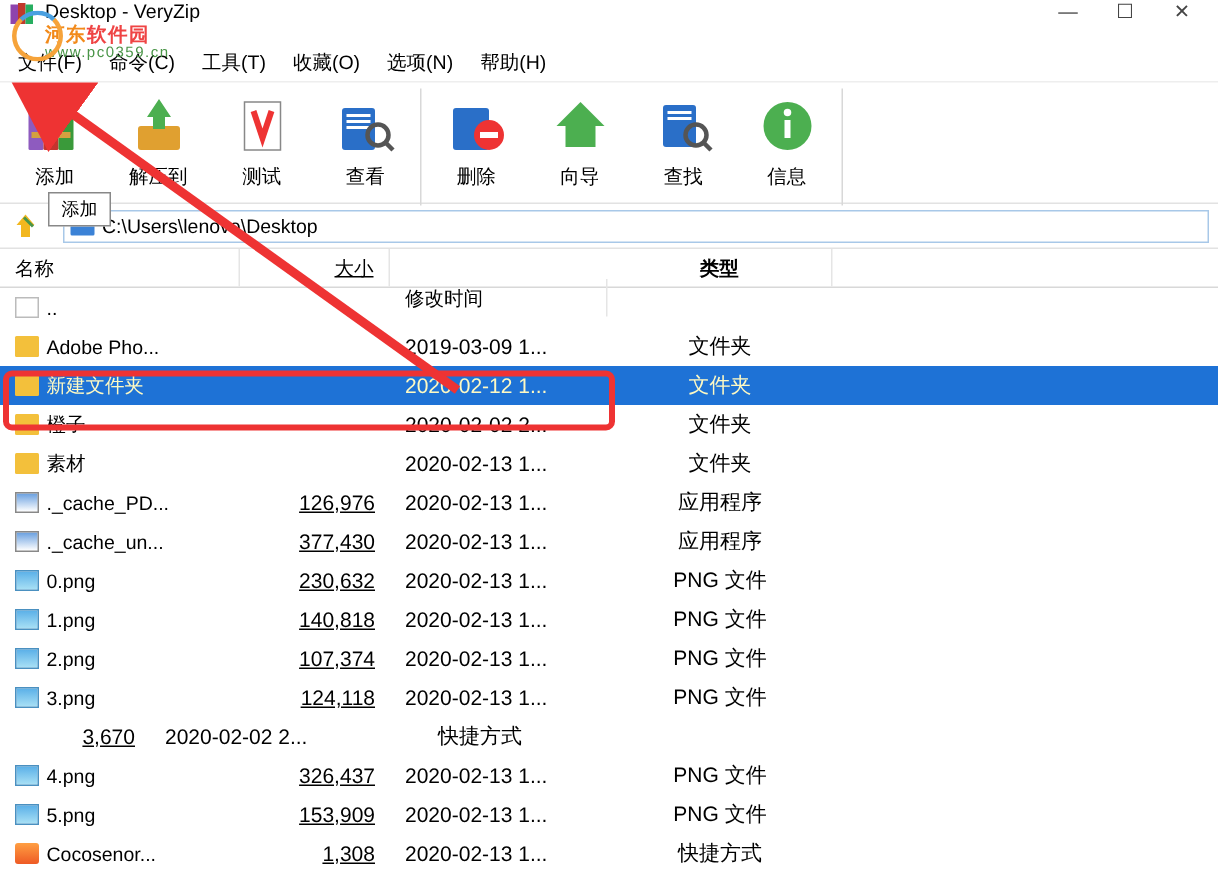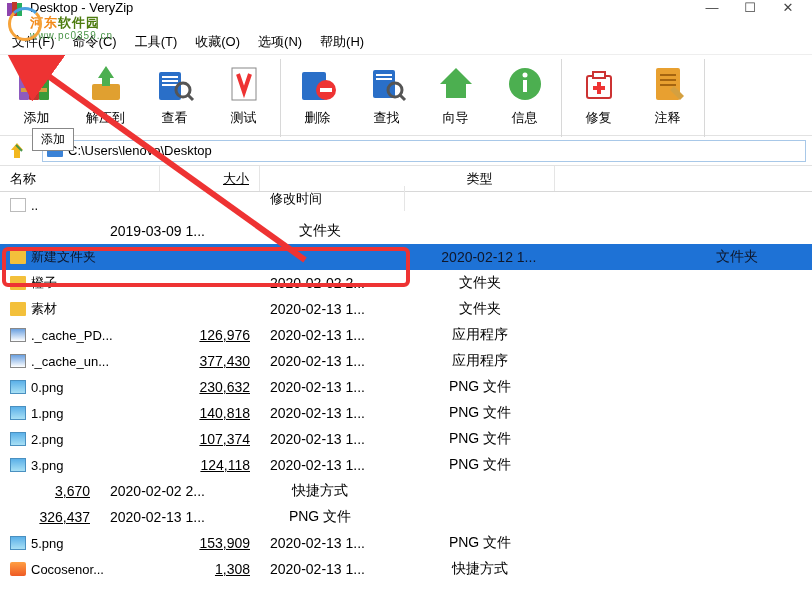--- a/index.html
+++ b/index.html
@@ -26,42 +26,42 @@
 .addressbar .navicon { width: 28px; height: 22px; display: flex; align-items: center; justify-content: center; border: 1px solid transparent; }
 .addressbar .pathbox { flex: 1; height: 22px; border: 1px solid #a8c8e8; display: flex; align-items: center; padding: 0 4px; gap: 5px; }
 .addressbar .pathbox .picon { width: 16px; height: 12px; background: #3b82d6; border-radius: 1px; }
 .addressbar .pathbox span { font-size: 13px; }
 
 .list-header { height: 26px; display: flex; align-items: center; border-bottom: 1px solid #d8d8d8; background: #fff; }
 .list-header > div { padding: 0 10px; font-size: 13px; color: #000; border-right: 1px solid #e5e5e5; height: 100%; display: flex; align-items: center; }
 .col-name { width: 160px; }
 .col-size { width: 100px; text-align: right; justify-content: flex-end; text-decoration: underline; }
 .col-date { width: 145px; margin-top: 40px; }
-.col-type { width: 150px; text-align: right; justify-content: center; }
+.col-type { width: 150px; text-align: right; justify-content: center; font-weight: bold; }
 
 .filelist { overflow: hidden; }
 .row { height: 26px; display: flex; align-items: center; }
-.row.selected { background: #1e72d6; color: #0f172a; justify-content: space-between; }
+.row.selected { background: #1e72d6; color: #fef9c3; }
 .row > div { padding: 0 10px; font-size: 14px; white-space: nowrap; overflow: hidden; text-overflow: ellipsis; }
 .row .cname { width: 160px; display: flex; align-items: center; gap: 5px; }
 .row .csize { width: 100px; text-align: right; text-decoration: underline; }
 .row .cdate { width: 145px; }
 .row .ctype { width: 150px; text-align: center; }
 .row .ficon { width: 16px; height: 14px; flex-shrink: 0; }
 
 .ic-folder { background: #f3c03b; border-radius: 1px; }
 .ic-exe { background: linear-gradient(#6aa0e0,#fff); border: 1px solid #888; }
 .ic-png { background: linear-gradient(#5bb0e8,#a8e0f5); border: 1px solid #4a90c0; }
 .ic-chrome { background: conic-gradient(#e74c3c 0 120deg,#2ecc71 120deg 240deg,#f1c40f 240deg 360deg); border-radius: 50%; }
 .ic-cs { background: linear-gradient(#ff9f43,#ee5a24); border-radius: 2px; }
 .ic-updir { background: #fff; border: 1px solid #bbb; }
 
 .watermark { position: absolute; left: 30px; top: 3px; pointer-events: none; z-index: 40; }
 .watermark .wm-main { font-size: 26px; font-weight: bold; color: #f28a1a; letter-spacing: 1px; }
-.watermark .wm-main .blue { color: #4d7c0f; }
+.watermark .wm-main .blue { color: #ef4444; }
 .watermark .wm-sub { font-size: 10px; color: #4a9548; margin-top: -4px; letter-spacing: 1px; }
 .watermark .wm-circ { position: absolute; left: -22px; top: 4px; width: 34px; height: 34px; border: 3px solid #f6a33a; border-top-color: #4aa0e0; border-radius: 50%; }
 
 .arrow-svg { position: absolute; left: 5px; top: 55px; z-index: 45; pointer-events: none; }
 .highlight-box { position: absolute; left: 2px; top: 247px; width: 408px; height: 40px; border: 4px solid #e33; border-radius: 6px; z-index: 30; pointer-events: none; }
 </style>
 </head>
 <body>
 
 <div class="titlebar">
@@ -113,105 +113,80 @@
           <svg viewBox="0 0 44 44">
             <rect x="8" y="22" width="28" height="16" fill="#e0a030" rx="2"></rect>
             <path d="M22 4 L30 16 L26 16 L26 24 L18 24 L18 16 L14 16 Z" fill="#4caf50"></path>
           </svg>
         </div>
       <div class="tlabel">解压到</div>
     </div>
     <div class="tool-btn">
       <div class="ticon">
           <svg viewBox="0 0 44 44">
+            <rect x="10" y="6" width="24" height="32" fill="#fff" stroke="#888"></rect>
+            <path d="M16 12 L22 30 L28 12" stroke="#e33" stroke-width="4" fill="none"></path>
+          </svg>
+        </div>
+      <div class="tlabel">测试</div>
+    </div>
+    <div class="tool-btn">
+      <div class="ticon">
+          <svg viewBox="0 0 44 44">
             <rect x="6" y="10" width="22" height="28" fill="#2a6fc8" rx="2"></rect>
             <rect x="9" y="14" width="16" height="2" fill="#fff"></rect>
             <rect x="9" y="18" width="16" height="2" fill="#fff"></rect>
             <rect x="9" y="22" width="16" height="2" fill="#fff"></rect>
             <circle cx="30" cy="28" r="7" fill="none" stroke="#555" stroke-width="3"></circle>
             <line x1="35" y1="33" x2="40" y2="38" stroke="#555" stroke-width="3"></line>
           </svg>
         </div>
       <div class="tlabel">查看</div>
     </div>
-    <div class="tool-btn">
-      <div class="ticon">
-          <svg viewBox="0 0 44 44">
-            <rect x="10" y="6" width="24" height="32" fill="#fff" stroke="#888"></rect>
-            <path d="M16 12 L22 30 L28 12" stroke="#e33" stroke-width="4" fill="none"></path>
-          </svg>
-        </div>
-      <div class="tlabel">测试</div>
-    </div>
   </div>
   <div class="tool-group">
     <div class="tool-btn">
       <div class="ticon">
           <svg viewBox="0 0 44 44">
             <rect x="6" y="10" width="24" height="28" fill="#2a6fc8" rx="2"></rect>
             <circle cx="30" cy="28" r="10" fill="#e33"></circle>
             <rect x="24" y="26" width="12" height="4" fill="#fff"></rect>
           </svg>
         </div>
       <div class="tlabel">删除</div>
+    </div>
+    <div class="tool-btn">
+      <div class="ticon">
+          <svg viewBox="0 0 44 44">
+            <path d="M22 6 L38 22 L32 22 L32 36 L12 36 L12 22 L6 22 Z" fill="#4caf50"></path>
+          </svg>
+        </div>
+      <div class="tlabel">向导</div>
     </div>
     <div class="tool-btn">
       <div class="ticon">
           <svg viewBox="0 0 44 44">
             <rect x="8" y="8" width="22" height="28" fill="#2a6fc8" rx="2"></rect>
             <rect x="11" y="12" width="16" height="2" fill="#fff"></rect>
             <rect x="11" y="16" width="16" height="2" fill="#fff"></rect>
             <circle cx="30" cy="28" r="7" fill="none" stroke="#555" stroke-width="3"></circle>
             <line x1="35" y1="33" x2="40" y2="38" stroke="#555" stroke-width="3"></line>
           </svg>
         </div>
       <div class="tlabel">查找</div>
     </div>
     <div class="tool-btn">
       <div class="ticon">
           <svg viewBox="0 0 44 44">
-            <path d="M22 6 L38 22 L32 22 L32 36 L12 36 L12 22 L6 22 Z" fill="#4caf50"></path>
-          </svg>
-        </div>
-      <div class="tlabel">向导</div>
-    </div>
-    <div class="tool-btn">
-      <div class="ticon">
-          <svg viewBox="0 0 44 44">
             <circle cx="22" cy="22" r="16" fill="#4caf50"></circle>
             <rect x="20" y="18" width="4" height="12" fill="#fff"></rect>
             <circle cx="22" cy="13" r="2.5" fill="#fff"></circle>
           </svg>
         </div>
       <div class="tlabel">信息</div>
-    </div>
-  </div>
-  <div class="tool-group">
-    <div class="tool-btn">
-      <div class="ticon">
-          <svg viewBox="0 0 44 44">
-            <rect x="10" y="14" width="24" height="22" fill="#fff" stroke="#c33" stroke-width="2" rx="2"></rect>
-            <rect x="16" y="10" width="12" height="6" fill="#fff" stroke="#c33" stroke-width="2"></rect>
-            <rect x="20" y="20" width="4" height="12" fill="#e33"></rect>
-            <rect x="16" y="24" width="12" height="4" fill="#e33"></rect>
-          </svg>
-        </div>
-      <div class="tlabel">修复</div>
-    </div>
-    <div class="tool-btn">
-      <div class="ticon">
-          <svg viewBox="0 0 44 44">
-            <rect x="10" y="6" width="24" height="32" fill="#e8a030" rx="2"></rect>
-            <rect x="14" y="12" width="16" height="2" fill="#a56510"></rect>
-            <rect x="14" y="17" width="16" height="2" fill="#a56510"></rect>
-            <rect x="14" y="22" width="16" height="2" fill="#a56510"></rect>
-            <path d="M28 24 L38 34 L34 38 L24 28 Z" fill="#d4a040"></path>
-          </svg>
-        </div>
-      <div class="tlabel">注释</div>
     </div>
   </div>
 </div>
 
 <div class="tooltip-box">添加</div>
 
 <svg class="arrow-svg" width="310" height="220">
   <defs>
       <marker id="ah" markerWidth="12" markerHeight="12" refX="2" refY="5" orient="auto">
         <path d="M0,0 L10,5 L0,10 Z" fill="#e33"></path>
@@ -245,20 +220,24 @@
     <div class="row">
       <div class="cname">
         <div class="ficon ic-updir"></div>
         <span>..</span>
       </div>
       <div class="csize"></div>
       <div class="cdate"></div>
       <div class="ctype"></div>
     </div>
     <div class="row">
+      <div class="cname">
+        <div class="ficon ic-folder"></div>
+        <span>Adobe Pho...</span>
+      </div>
       <div class="csize"></div>
       <div class="cdate">2019-03-09 1...</div>
       <div class="ctype">文件夹</div>
     </div>
     <div class="row selected">
       <div class="cname">
         <div class="ficon ic-folder"></div>
         <span>新建文件夹</span>
       </div>
       <div class="csize"></div>
@@ -336,20 +315,24 @@
       <div class="csize">124,118</div>
       <div class="cdate">2020-02-13 1...</div>
       <div class="ctype">PNG 文件</div>
     </div>
     <div class="row">
       <div class="csize">3,670</div>
       <div class="cdate">2020-02-02 2...</div>
       <div class="ctype">快捷方式</div>
     </div>
     <div class="row">
+      <div class="cname">
+        <div class="ficon ic-png"></div>
+        <span>4.png</span>
+      </div>
       <div class="csize">326,437</div>
       <div class="cdate">2020-02-13 1...</div>
       <div class="ctype">PNG 文件</div>
     </div>
     <div class="row">
       <div class="cname">
         <div class="ficon ic-png"></div>
         <span>5.png</span>
       </div>
       <div class="csize">153,909</div>

